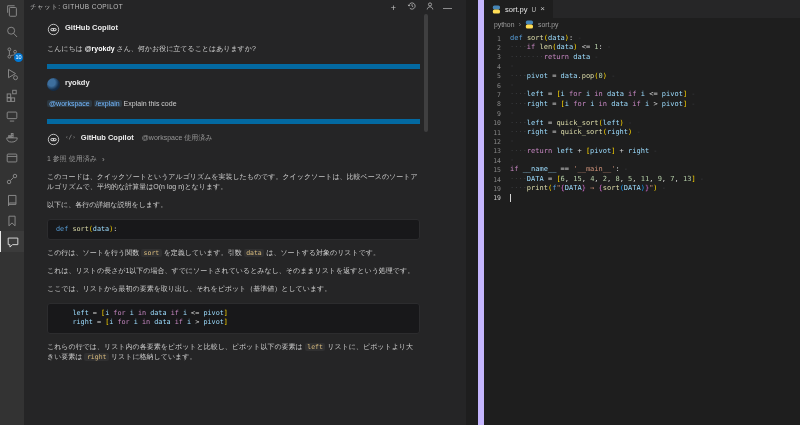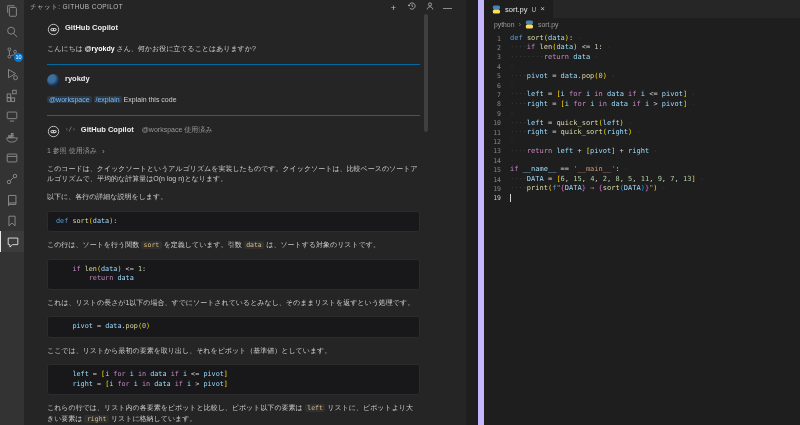--- a/index.html
+++ b/index.html
@@ -20,21 +20,21 @@
   .chat-panel { position:absolute; left:24px; top:0; width:442px; height:425px; background:#252526; }
   .chat-header { position:relative; height:15px; padding-left:6px; display:flex; align-items:center; }
   .chat-title { font-size:6.5px; letter-spacing:.4px; color:#bdbdbd; }
   .chat-toolbar { position:absolute; right:13px; top:1px; display:flex; gap:7px; align-items:center; }
   .ct-icon { color:#c2c2c2; font-size:9px; line-height:13px; width:11px; text-align:center; cursor:pointer; }
   .ct-icon svg { width:10px; height:10px; stroke:#c2c2c2; fill:none; stroke-width:1.2; }
   .chat-scrollbar { position:absolute; left:400px; top:14px; width:4px; height:118px; background:#555; opacity:.55; border-radius:2px; }
   .chat-messages { position:absolute; left:0; right:0; top:15px; bottom:0; overflow:hidden; padding:0 46px 4px 23px; }
 
   .msg-head { display:flex; align-items:flex-start; gap:5px; margin-top:8px; }
-  .msg-head.sep { border-top:1px solid #0369a1; padding-top:9px; margin-top:10px; }
+  .msg-head.sep { border-top:5px solid #0369a1; padding-top:9px; margin-top:10px; }
   .msg-name { font-size:7.5px; font-weight:bold; color:#ececec; }
   .msg-meta { font-size:7px; color:#979797; margin-left:3px; }
   .avatar { width:13px; height:13px; border-radius:50%;
     background:radial-gradient(circle at 35% 35%, #3d6f9e 0 30%, #16304d 60%, #0c1c30 100%); }
   .copilot-icon svg { width:13px; height:13px; display:block; }
   .code-mini-icon { font-family:"DejaVu Sans Mono",monospace; font-size:6px; color:#9a9a9a; }
 
   .msg-para { font-size:7px; line-height:10.5px; color:#cfcfcf; margin:7.5px 0; }
   .seg-bold { font-weight:bold; color:#ffffff; }
   .chip-mention { color:#74b8ff; background:rgba(86,156,214,.16); border-radius:2px; padding:0 2px; }
@@ -205,28 +205,21 @@
         <div class="refs-row">
           <span>1 参照 使用済み</span>
           <span class="refs-chevron">›</span>
         </div>
         <div class="msg-para"><span class="seg">このコードは、クイックソートというアルゴリズムを実装したものです。クイックソートは、比較ベースのソートアルゴリズムで、平均的な計算量はO(n log n)となります。</span></div>
         <div class="msg-para"><span class="seg">以下に、各行の詳細な説明をします。</span></div>
         <div class="chat-code">
           <div class="cline"><span class="tok tok-kw">def</span><span class="tok tok-txt"> </span><span class="tok tok-fn">sort</span><span class="tok tok-p1">(</span><span class="tok tok-var">data</span><span class="tok tok-p1">)</span><span class="tok tok-txt">:</span></div>
         </div>
         <div class="msg-para"><span class="seg">この行は、ソートを行う関数 </span><span class="chip-code">sort</span><span class="seg"> を定義しています。引数 </span><span class="chip-code">data</span><span class="seg"> は、ソートする対象のリストです。</span></div>
-        <div class="chat-code">
-          <div class="cline"><span class="tok tok-txt">    </span><span class="tok tok-ctl">if</span><span class="tok tok-txt"> </span><span class="tok tok-fn">len</span><span class="tok tok-p1">(</span><span class="tok tok-var">data</span><span class="tok tok-p1">)</span><span class="tok tok-op"> &lt;= </span><span class="tok tok-num">1</span><span class="tok tok-txt">:</span></div>
-          <div class="cline"><span class="tok tok-txt">        </span><span class="tok tok-ctl">return</span><span class="tok tok-txt"> </span><span class="tok tok-var">data</span></div>
-        </div>
         <div class="msg-para"><span class="seg">これは、リストの長さが1以下の場合、すでにソートされているとみなし、そのままリストを返すという処理です。</span></div>
-        <div class="chat-code">
-          <div class="cline"><span class="tok tok-txt">    </span><span class="tok tok-var">pivot</span><span class="tok tok-op"> = </span><span class="tok tok-var">data</span><span class="tok tok-txt">.</span><span class="tok tok-fn">pop</span><span class="tok tok-p1">(</span><span class="tok tok-num">0</span><span class="tok tok-p1">)</span></div>
-        </div>
         <div class="msg-para"><span class="seg">ここでは、リストから最初の要素を取り出し、それをピボット（基準値）としています。</span></div>
         <div class="chat-code">
           <div class="cline"><span class="tok tok-txt">    </span><span class="tok tok-var">left</span><span class="tok tok-op"> = </span><span class="tok tok-p1">[</span><span class="tok tok-var">i</span><span class="tok tok-txt"> </span><span class="tok tok-ctl">for</span><span class="tok tok-txt"> </span><span class="tok tok-var">i</span><span class="tok tok-txt"> </span><span class="tok tok-ctl">in</span><span class="tok tok-txt"> </span><span class="tok tok-var">data</span><span class="tok tok-txt"> </span><span class="tok tok-ctl">if</span><span class="tok tok-txt"> </span><span class="tok tok-var">i</span><span class="tok tok-op"> &lt;= </span><span class="tok tok-var">pivot</span><span class="tok tok-p1">]</span></div>
           <div class="cline"><span class="tok tok-txt">    </span><span class="tok tok-var">right</span><span class="tok tok-op"> = </span><span class="tok tok-p1">[</span><span class="tok tok-var">i</span><span class="tok tok-txt"> </span><span class="tok tok-ctl">for</span><span class="tok tok-txt"> </span><span class="tok tok-var">i</span><span class="tok tok-txt"> </span><span class="tok tok-ctl">in</span><span class="tok tok-txt"> </span><span class="tok tok-var">data</span><span class="tok tok-txt"> </span><span class="tok tok-ctl">if</span><span class="tok tok-txt"> </span><span class="tok tok-var">i</span><span class="tok tok-op"> &gt; </span><span class="tok tok-var">pivot</span><span class="tok tok-p1">]</span></div>
         </div>
         <div class="msg-para"><span class="seg">これらの行では、リスト内の各要素をピボットと比較し、ピボット以下の要素は </span><span class="chip-code">left</span><span class="seg"> リストに、ピボットより大きい要素は </span><span class="chip-code">right</span><span class="seg"> リストに格納しています。</span></div>
       </div>
     <div class="chat-scrollbar"></div>
   </div>
 

